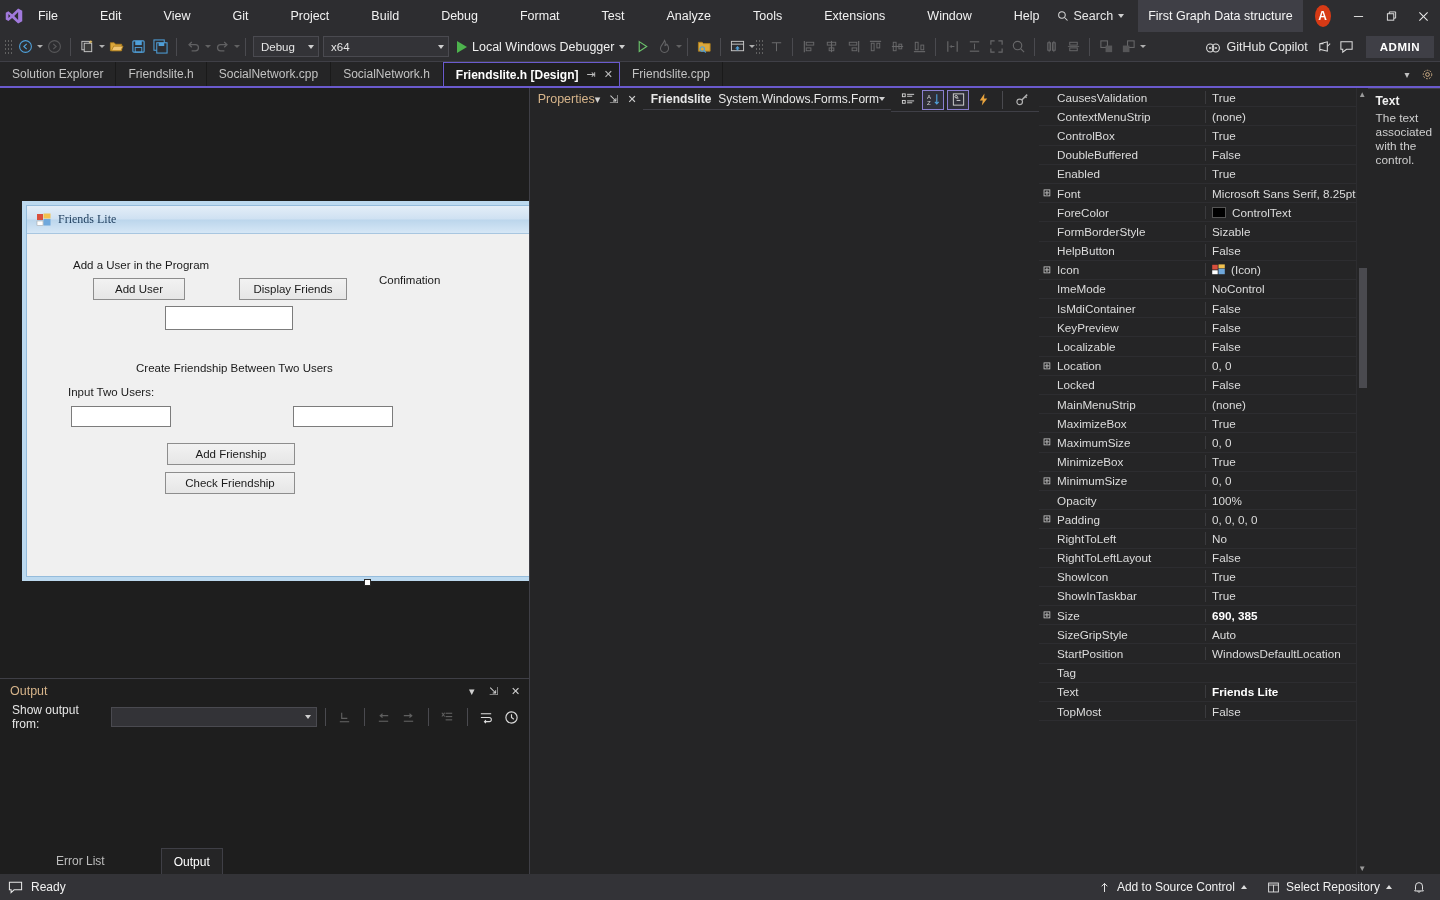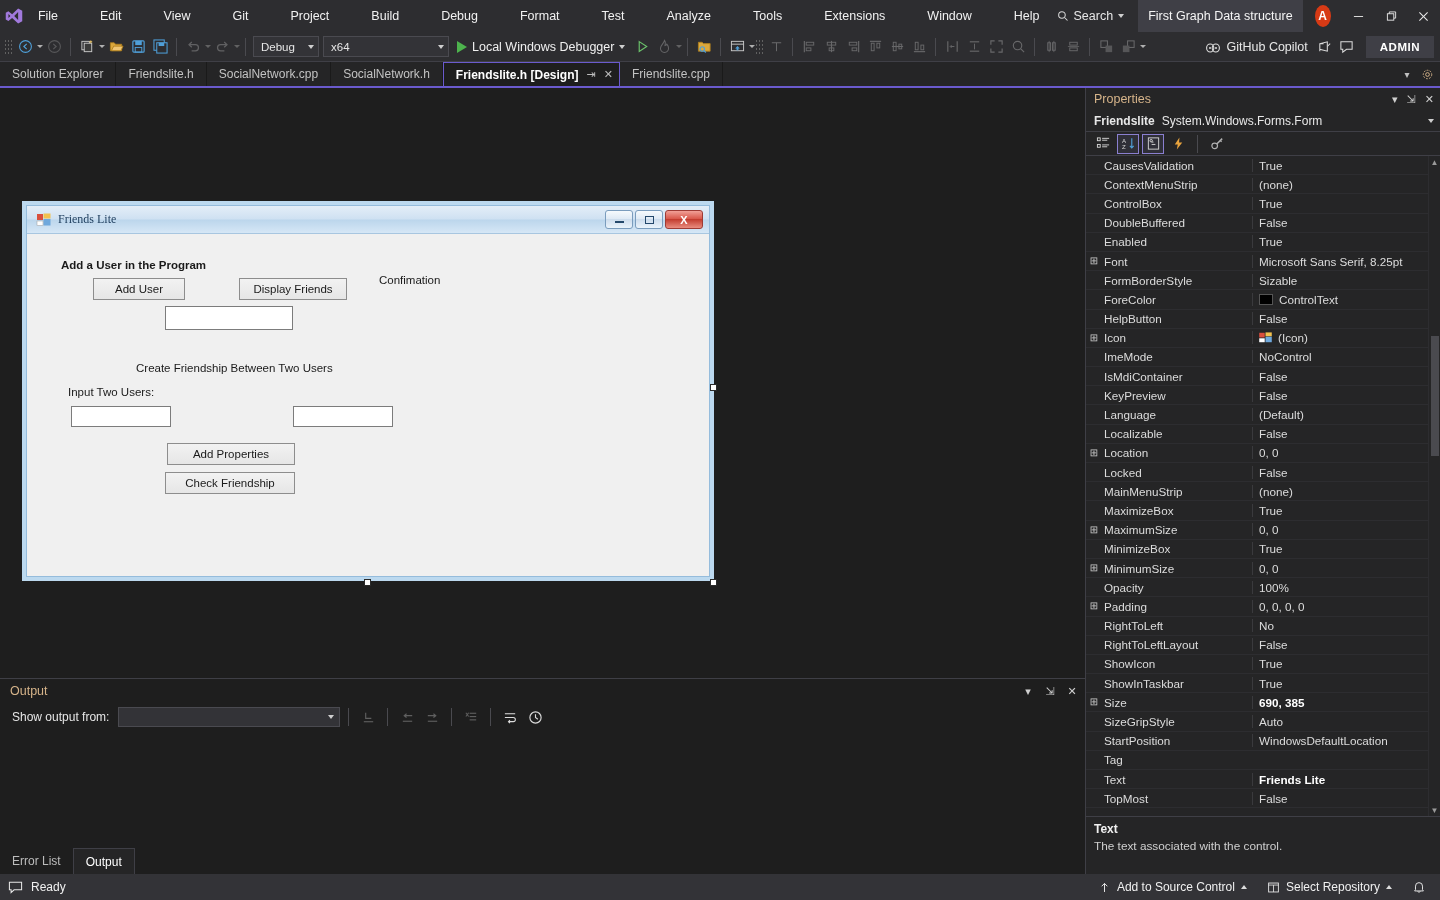--- a/index.html
+++ b/index.html
@@ -146,26 +146,26 @@
   .out-head-btns { margin-left: auto; display: flex; align-items: center; gap: 8px; color: #cfcfcf; }
   .out-head-btns .hb { font-size: 11px; width: 14px; text-align: center; cursor: default; }
   .out-toolbar { height: 28px; display: flex; align-items: center; padding: 0 6px 0 12px; gap: 3px; }
   .out-toolbar .lbl { font-size: 12px; color: #e6e6e6; margin-right: 6px; }
   .out-combo {
     width: 222px; height: 20px; background: #333337; border: 1px solid #4a4a50;
     display: flex; align-items: center; justify-content: flex-end; padding-right: 5px;
   }
   .out-body { flex: 1 1 auto; background: #1e1e1e; }
   .out-tabs { height: 26px; display: flex; align-items: stretch; background: #1e1e1e; font-size: 12px; }
-  .otab { display: flex; align-items: center; padding: 0 12px; color: #bdbdbd; cursor: default; }
+  .otab { display: flex; align-items: center; padding: 0 12px; color: #bdbdbd; cursor: default; margin-left: 44px; }
   .otab.active { background: #252526; color: #fff; border-top: 1px solid #3f3f46;
     border-left: 1px solid #3f3f46; border-right: 1px solid #3f3f46; }
 
   
-  .props { flex: 0 0 355px; background: #252526; display: flex; flex-direction: column; border-left: 1px solid #3f3f46; }
+  .props { flex: 0 0 355px; background: #252526; display: flex; flex-direction: row; border-left: 1px solid #3f3f46; }
   .props-head { height: 22px; display: flex; align-items: center; padding: 0 6px 0 8px; }
   .props-head .t { font-size: 12.5px; color: #d6b48a; }
   .props-head .r { margin-left: auto; display: flex; align-items: center; gap: 9px; color: #d0d0d0; font-size: 11px; }
   .props-obj {
     height: 22px; display: flex; align-items: center; padding: 0 6px 0 8px; font-size: 12px;
     color: #e8e8e8; border-bottom: 1px solid #3f3f46;
   }
   .props-obj .nm { font-weight: bold; margin-right: 7px; }
   .props-obj .cc { margin-left: auto; }
   .props-tb { height: 24px; display: flex; align-items: center; gap: 3px; padding: 0 6px; border-bottom: 1px solid #3f3f46; }
@@ -545,30 +545,30 @@
                 </div>
               <div class="wf-btn">
                   <span class="max"></span>
                 </div>
               <div class="wf-btn close">
                   <span>X</span>
                 </div>
             </div>
           </div>
           <div class="wf-canvas">
-            <div class="ctl wf-label" style="left:34px; top:25px;font-weight:bold;">Add a User in the Program</div>
+            <div class="ctl wf-label" style="left:46px; top:25px;">Add a User in the Program</div>
             <div class="ctl wf-button" style="left:66px; top:44px; width:92px; height:22px;">Add User</div>
             <div class="ctl wf-button" style="left:212px; top:44px; width:108px; height:22px;">Display Friends</div>
             <div class="ctl wf-label" style="left:352px; top:40px;">Confimation</div>
             <div class="ctl wf-text" style="left:138px; top:72px; width:128px; height:24px;"></div>
             <div class="ctl wf-label" style="left:109px; top:128px;">Create Friendship Between Two Users</div>
             <div class="ctl wf-label" style="left:41px; top:152px;">Input Two Users:</div>
             <div class="ctl wf-text" style="left:44px; top:172px; width:100px; height:21px;"></div>
             <div class="ctl wf-text" style="left:266px; top:172px; width:100px; height:21px;"></div>
-            <div class="ctl wf-button" style="left:140px; top:209px; width:128px; height:22px;">Add Properties</div>
+            <div class="ctl wf-button" style="left:140px; top:209px; width:128px; height:22px;">Add Frienship</div>
             <div class="ctl wf-button" style="left:138px; top:238px; width:130px; height:22px;">Check Friendship</div>
           </div>
         </div>
 
         <div class="hdl" style="left:710px; top:296px;"></div>
         <div class="hdl" style="left:364px; top:491px;"></div>
         <div class="hdl" style="left:710px; top:491px;"></div>
       </div>
 
       <div class="outpane">
@@ -729,31 +729,31 @@
             </div>
             <div class="prow">
               <div class="exp">⊞</div>
               <div class="pname">Font</div>
               <div class="pval">
                 <span>Microsoft Sans Serif, 8.25pt</span>
               </div>
             </div>
             <div class="prow">
               <div class="exp"></div>
-              <div class="pname">FormBorderStyle</div>
-              <div class="pval">
-                <span>Sizable</span>
-              </div>
-            </div>
-            <div class="prow">
-              <div class="exp"></div>
               <div class="pname">ForeColor</div>
               <div class="pval">
                 <span class="swatch-black" style="background: rgb(0, 0, 0);"></span>
                 <span>ControlText</span>
+              </div>
+            </div>
+            <div class="prow">
+              <div class="exp"></div>
+              <div class="pname">FormBorderStyle</div>
+              <div class="pval">
+                <span>Sizable</span>
               </div>
             </div>
             <div class="prow">
               <div class="exp"></div>
               <div class="pname">HelpButton</div>
               <div class="pval">
                 <span>False</span>
               </div>
             </div>
             <div class="prow">
@@ -781,27 +781,20 @@
               <div class="pname">IsMdiContainer</div>
               <div class="pval">
                 <span>False</span>
               </div>
             </div>
             <div class="prow">
               <div class="exp"></div>
               <div class="pname">KeyPreview</div>
               <div class="pval">
                 <span>False</span>
-              </div>
-            </div>
-            <div class="prow">
-              <div class="exp"></div>
-              <div class="pname">Language</div>
-              <div class="pval">
-                <span>(Default)</span>
               </div>
             </div>
             <div class="prow">
               <div class="exp"></div>
               <div class="pname">Localizable</div>
               <div class="pval">
                 <span>False</span>
               </div>
             </div>
             <div class="prow">

